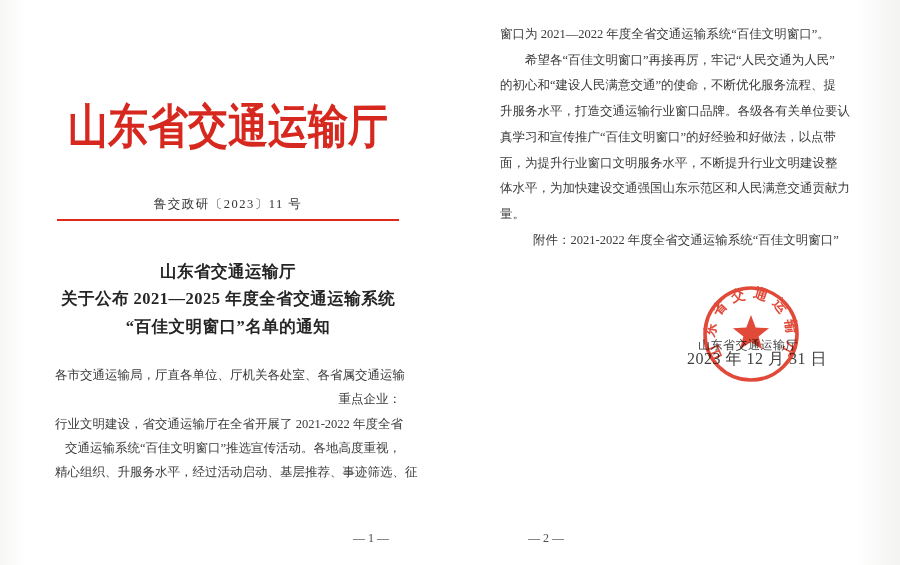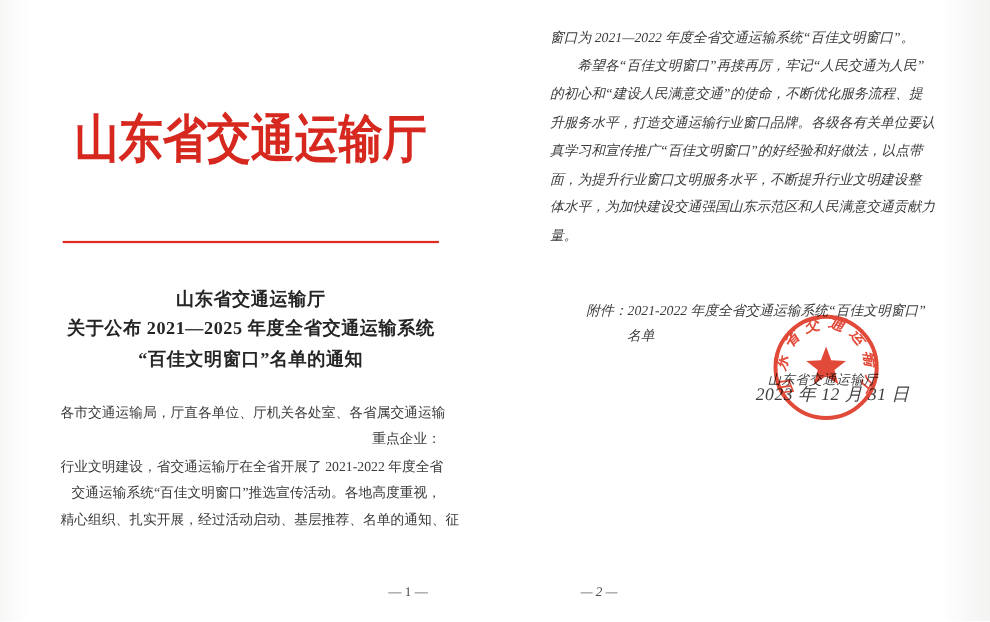--- a/index.html
+++ b/index.html
@@ -6,21 +6,21 @@
   .canvas{
     position:relative;
     width:900px;height:565px;
     background:linear-gradient(90deg,#f7f7f6 0,#ffffff 3%,#ffffff 95%,#f3f3f2 100%);
     font-family:"Liberation Serif","DejaVu Serif",serif;
     color:#3a3a3a;
     overflow:hidden;
   }
   .page{position:absolute;top:0;height:565px;}
   .page1{left:55px;width:346px;}
-  .page2{left:500px;width:350px;font-style:italic;}
+  .page2{left:500px;width:350px;}
 
   
   .letterhead{
     position:absolute;top:94px;left:0;width:100%;
     text-align:center;font-size:40px;font-weight:bold;
     color:#d6281e;letter-spacing:0px;white-space:nowrap;
     transform:scaleY(1.16);transform-origin:50% 0;
   }
   .docnum{
     position:absolute;top:196px;left:0;width:100%;
@@ -39,21 +39,21 @@
   .title div{white-space:nowrap;}
   .body{font-size:12.5px;color:#3a3a3a;}
   .body div{white-space:nowrap;}
   .body1{position:absolute;top:363px;left:0;width:346px;line-height:24.3px;text-align:right;}
   .pagenum{position:absolute;font-size:12px;color:#4a4a4a;white-space:nowrap;}
   .pagenum1{top:531px;right:12px;}
 
   
   .body2{position:absolute;top:22px;left:0;width:350px;line-height:25.7px;}
   .attach{position:absolute;top:229px;left:0;width:350px;font-size:12.5px;line-height:23px;color:#3a3a3a;}
-  .attach-l1{padding-left:33px;white-space:nowrap;margin-top:42px;}
+  .attach-l1{padding-left:33px;white-space:nowrap;}
   .attach-l2{padding-left:70px;white-space:nowrap;}
   .sig-org{position:absolute;top:337px;left:198px;font-size:12px;letter-spacing:0.5px;color:#3f3f3f;white-space:nowrap;}
   .sig-date{position:absolute;top:349px;left:187px;font-size:16px;letter-spacing:0.5px;color:#3f3f3f;white-space:nowrap;}
   .seal{
     position:absolute;left:191px;top:274px;width:120px;height:120px;
     mix-blend-mode:multiply;opacity:0.92;
   }
   .seal-ring{fill:none;stroke:#df3a28;stroke-width:3.6px;}
   .seal-star{fill:#df3a28;}
   .seal-text{fill:#df3a28;font-size:14px;font-weight:bold;letter-spacing:6.5px;
@@ -61,55 +61,55 @@
   .pagenum2{top:531px;left:28px;}
 </style>
 </head>
 <body>
 
 <div class="canvas">
 
   <section class="page page1">
     <div class="letterhead">山东省交通运输厅</div>
 
+    <div class="docnum">鲁交政研〔2023〕11 号</div>
 
     <div class="redline"></div>
 
     <div class="title">
       <div>山东省交通运输厅</div>
       <div>关于公布 2021—2025 年度全省交通运输系统</div>
       <div>“百佳文明窗口”名单的通知</div>
     </div>
 
     <div class="body body1">
       <div>各市交通运输局，厅直各单位、厅机关各处室、各省属交通运输</div>
       <div>重点企业：</div>
       <div>行业文明建设，省交通运输厅在全省开展了 2021-2022 年度全省</div>
       <div>交通运输系统“百佳文明窗口”推选宣传活动。各地高度重视，</div>
-      <div>精心组织、扎实开展，经过活动启动、基层推荐、名单的通知、征</div>
+      <div>精心组织、升服务水平，经过活动启动、基层推荐、事迹筛选、征</div>
     </div>
 
     <div class="pagenum pagenum1">— 1 —</div>
   </section>
 
   <section class="page page2">
     <div class="body body2">
       <div>窗口为 2021—2022 年度全省交通运输系统“百佳文明窗口”。</div>
       <div>　　希望各“百佳文明窗口”再接再厉，牢记“人民交通为人民”</div>
       <div>的初心和“建设人民满意交通”的使命，不断优化服务流程、提</div>
       <div>升服务水平，打造交通运输行业窗口品牌。各级各有关单位要认</div>
       <div>真学习和宣传推广“百佳文明窗口”的好经验和好做法，以点带</div>
       <div>面，为提升行业窗口文明服务水平，不断提升行业文明建设整</div>
       <div>体水平，为加快建设交通强国山东示范区和人民满意交通贡献力</div>
       <div>量。</div>
     </div>
 
     <div class="attach">
       <div class="attach-l1">附件：2021-2022 年度全省交通运输系统“百佳文明窗口”</div>
-      <div class="attach-l2">名单</div>
     </div>
 
     <div class="sig-org">山东省交通运输厅</div>
     <div class="sig-date">2023 年 12 月 31 日</div>
 
     <svg class="seal" viewBox="-60 -60 120 120">
       <circle class="seal-ring" cx="0" cy="0" r="46"></circle>
       <path id="sealArc" d="M -27 24 A 36.1 36.1 0 1 1 27 24" fill="none"></path>
       <text class="seal-text">
         <textPath href="#sealArc" startOffset="2">山东省交通运输厅</textPath>

